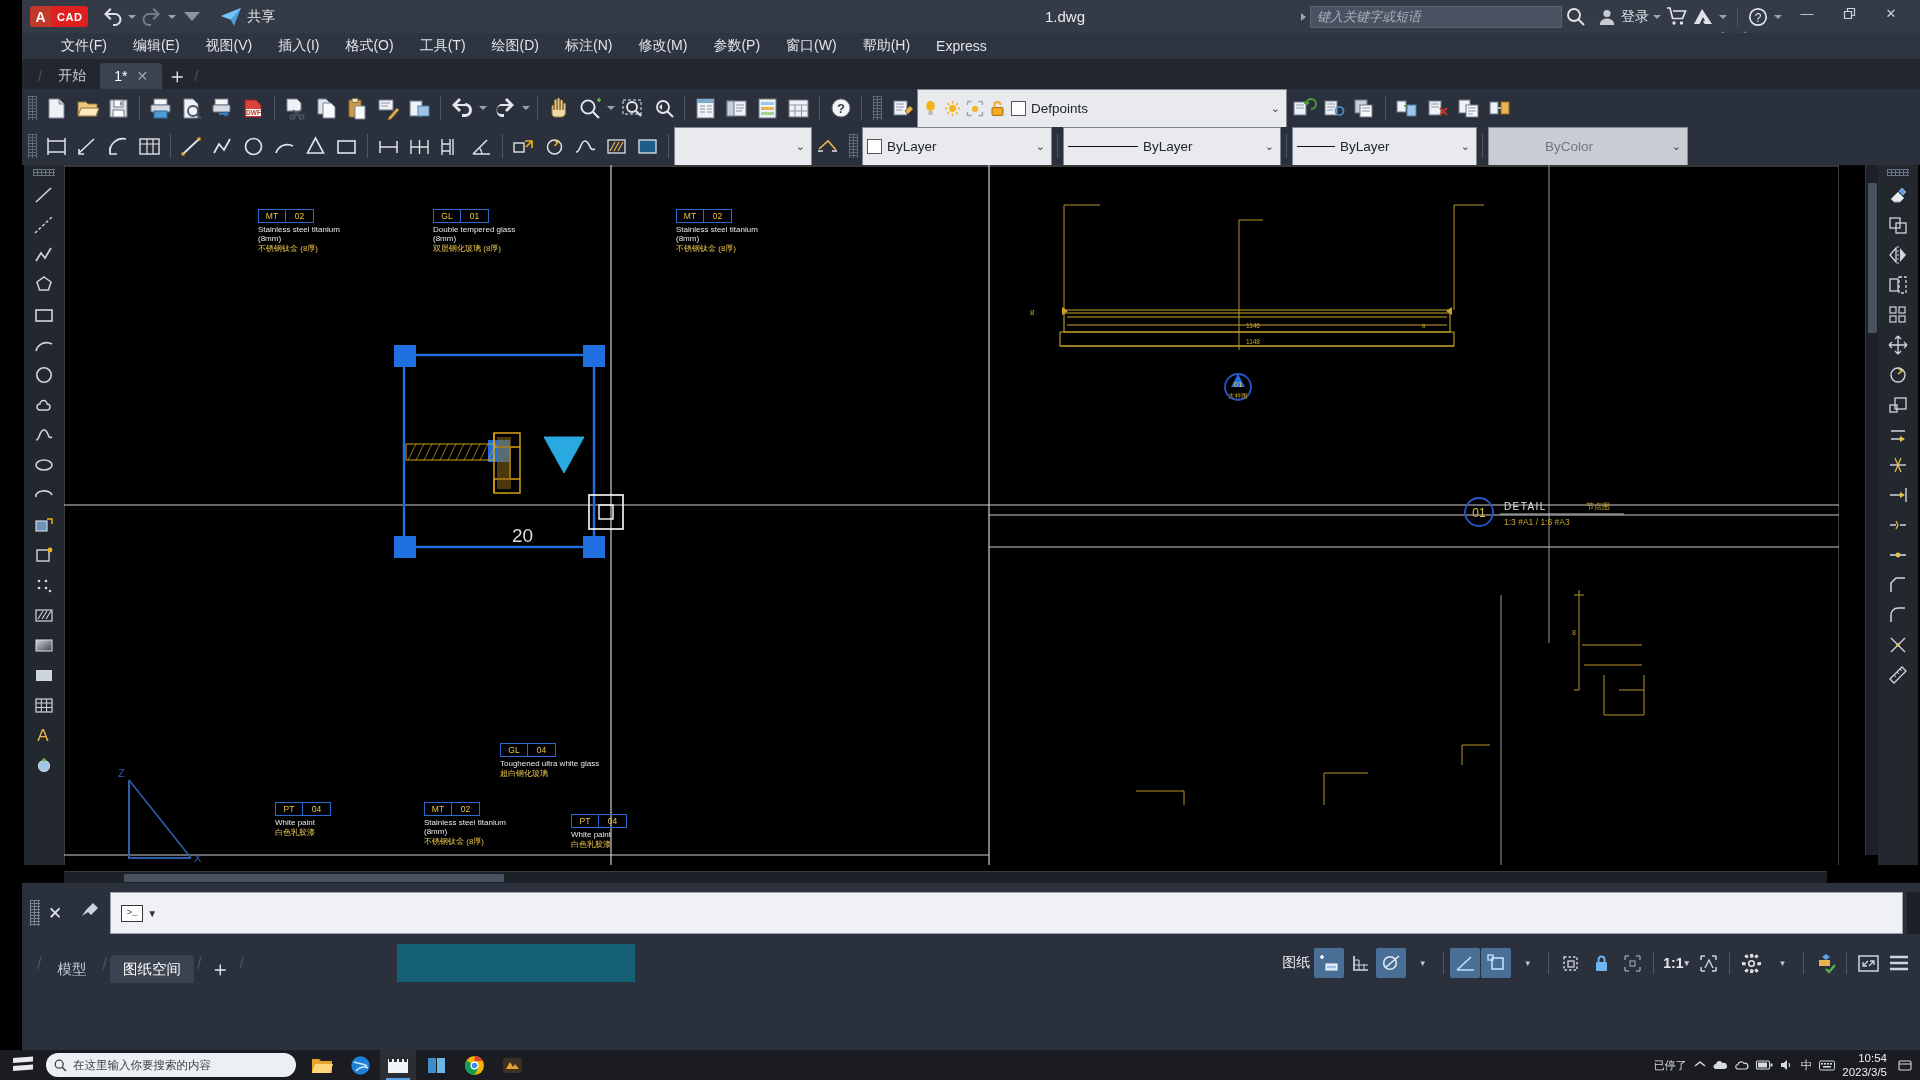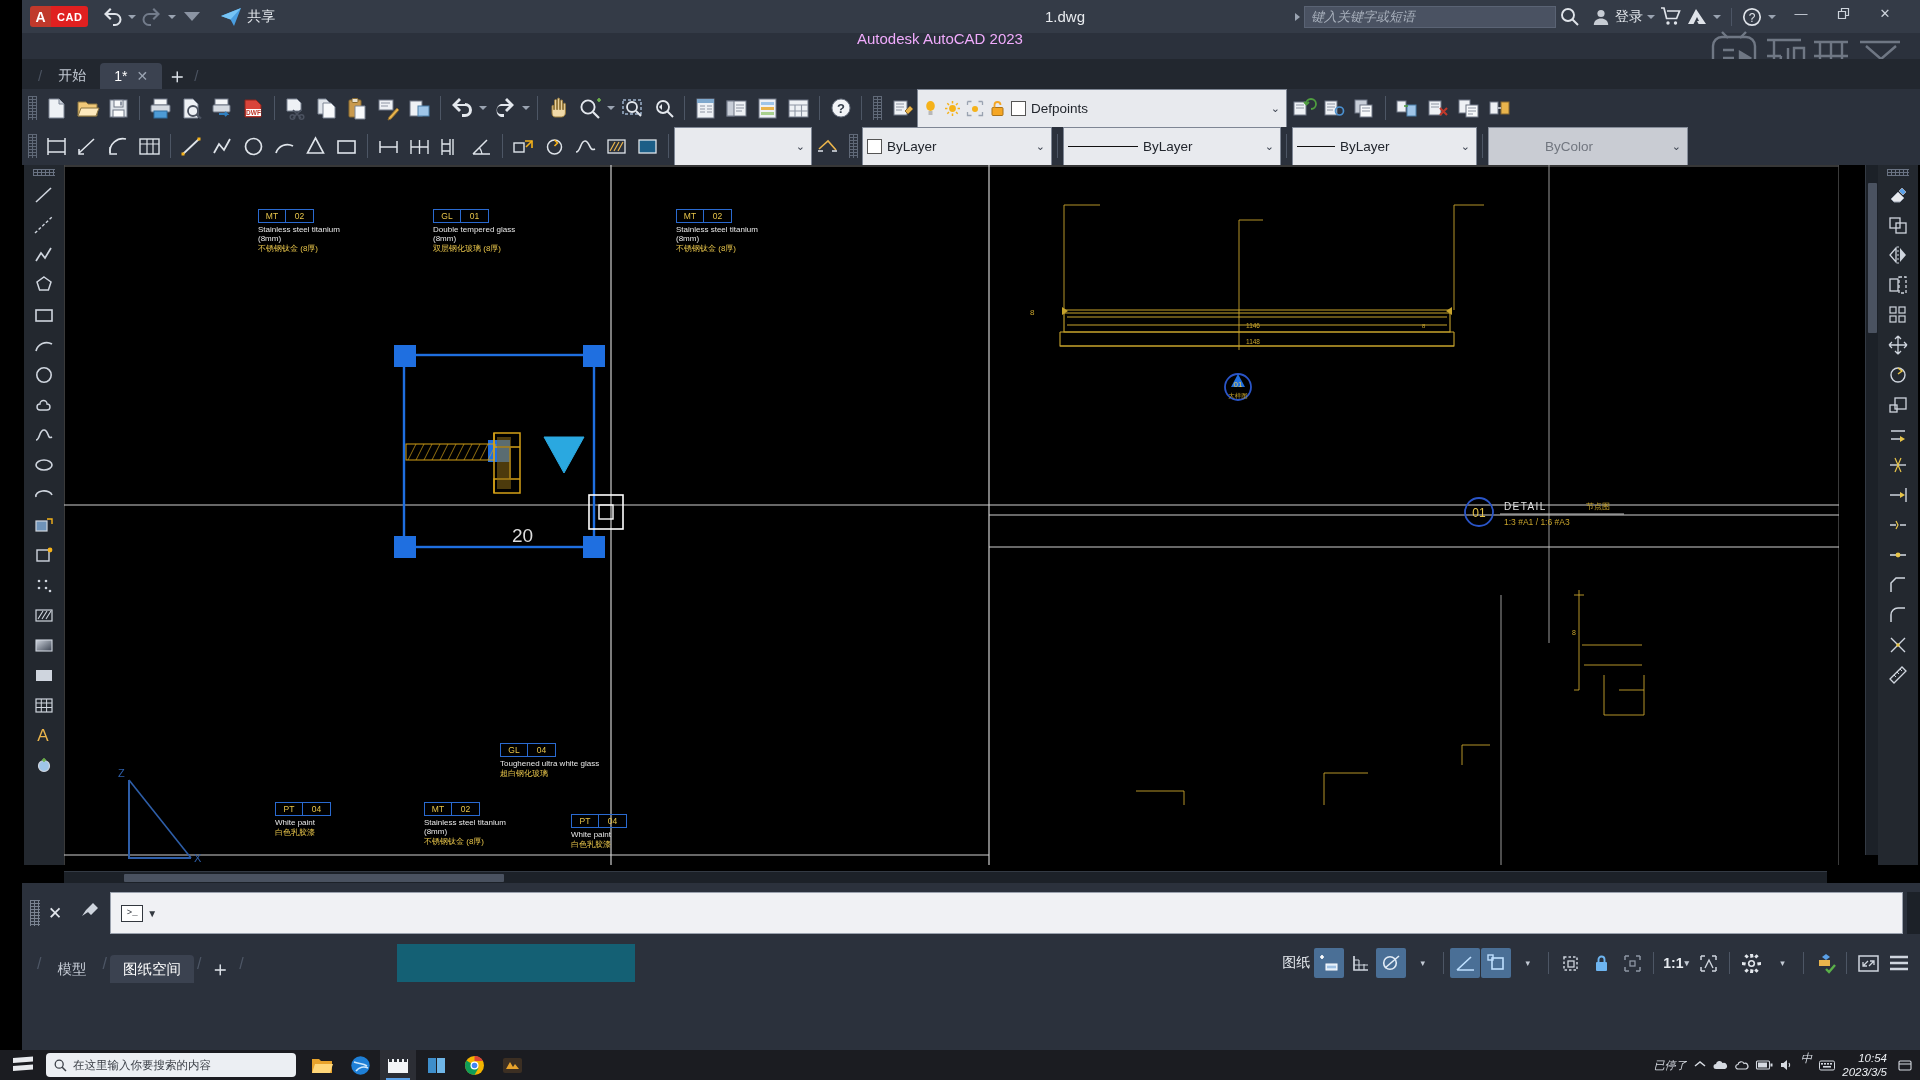--- a/index.html
+++ b/index.html
@@ -54,21 +54,21 @@
   .title-center {
     position: absolute; left: 0; top: 0; width: 1898px; height: 33px;
     display: flex; align-items: center; justify-content: center; gap: 22px;
     pointer-events: none;
   }
   .title-text { color: #f0abfc; font-size: 15px; margin-top: 44px; }
   .title-file { color: #e8ebef; font-size: 15px; }
 
   .title-right {
     position: absolute; right: 0; top: 0; height: 33px;
-    display: flex; align-items: center; gap: 2px; padding-right: 14px;
+    display: flex; align-items: center; gap: 2px; padding-right: 8px;
   }
   .searchwrap { display: flex; align-items: center; }
   .search-arrow {
     width: 14px; height: 24px; display:flex; align-items:center; justify-content:center;
     cursor: pointer;
   }
   .search-arrow::after{
     content:''; border-top:4px solid transparent; border-bottom:4px solid transparent;
     border-left:5px solid #9aa3b1;
   }
@@ -257,34 +257,34 @@
   
   .taskbar {
     position: absolute; left: 0; bottom: 0; width: 1920px; height: 30px;
     background: #1b1c21; display:flex; align-items:center;
   }
   .tb-start {
     width: 46px; height: 30px; display:flex; align-items:center; justify-content:center;
     cursor:pointer;
   }
   .tb-search {
-    width: 250px; height: 24px; background:#eceff3; border-radius: 4px;
+    width: 250px; height: 24px; background:#eceff3; border-radius: 12px;
     display:flex; align-items:center; gap:6px; padding: 0 8px; cursor: text;
   }
   .tb-search span { font-size:11.5px; color:#3c4048; white-space:nowrap; overflow:hidden; }
   .tb-apps { display:flex; align-items:center; gap: 2px; margin-left: 8px; }
   .tb-app {
     width: 36px; height: 30px; display:flex; align-items:center; justify-content:center;
     cursor:pointer; position: relative;
   }
   .tb-app.active { background:#2c2e35; }
   .tb-app.active::after {
     content:''; position:absolute; bottom:0; left:6px; right:6px; height:2px; background:#5aa0e8;
   }
-  .tb-tray { margin-left:auto; display:flex; gap: 7px; padding-right: 8px; font-style: italic; }
+  .tb-tray { margin-left:auto; display:flex; align-items:center; gap: 7px; padding-right: 8px; }
   .tray-i { color:#d6dae1; font-size: 12px; cursor:pointer; display:flex; align-items:center; }
   .tray-ime { color:#d6dae1; font-size: 11.5px; cursor:pointer; }
   .tray-clock {
     color:#eceff3; font-size: 11.5px; line-height: 14px; text-align: right;
     cursor:pointer; padding-right: 4px;
   }
 
   svg { overflow: visible; }
 </style>
 </head>
@@ -390,20 +390,35 @@
         <path d="M12 6l6 6M36 6l-6 6"></path>
         <path d="M13 24h11M13 32h11M13 40h8"></path>
         <path d="M30 26l10 6-10 6z" fill="#9aa3b1"></path>
         <path d="M57 14h34M64 14v32M57 30h14M78 22v24M71 30c0 8-5 14-12 16M84 22h10v24h-10z"></path>
         <path d="M104 16h34M110 16v30M121 16v30M132 16v30M104 30h34M104 44h34"></path>
         <path d="M150 16h40M156 20l30 26M186 20l-30 26"></path>
       </g>
     </svg>
   </div>
 
+  <div class="menubar">
+    <div class="menu-item">文件(F)</div>
+    <div class="menu-item">编辑(E)</div>
+    <div class="menu-item">视图(V)</div>
+    <div class="menu-item">插入(I)</div>
+    <div class="menu-item">格式(O)</div>
+    <div class="menu-item">工具(T)</div>
+    <div class="menu-item">绘图(D)</div>
+    <div class="menu-item">标注(N)</div>
+    <div class="menu-item">修改(M)</div>
+    <div class="menu-item">参数(P)</div>
+    <div class="menu-item">窗口(W)</div>
+    <div class="menu-item">帮助(H)</div>
+    <div class="menu-item">Express</div>
+  </div>
 
   <div class="tabbar">
     <div class="tabsep">/</div>
     <div class="ftab">
       <span>开始</span>
     </div>
     <div class="ftab active">
       <span>1*</span>
       <span class="x">✕</span>
     </div>

